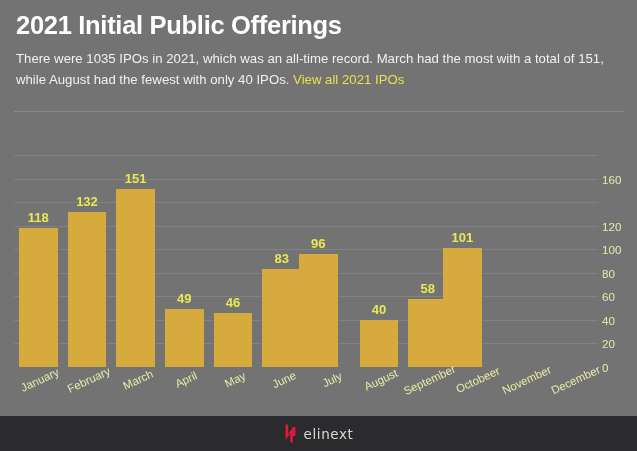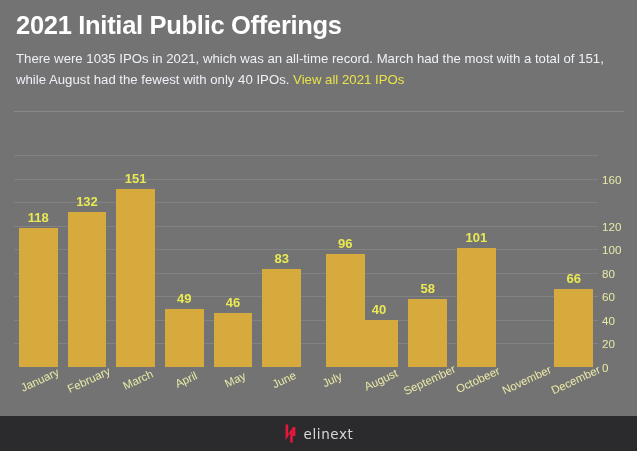--- a/index.html
+++ b/index.html
@@ -238,39 +238,35 @@
             <div class="bar-label" style="bottom: 60.71px; margin-top: 23px;">49</div>
           </div>
           <div class="bar-slot" style="left: 194.67px; width: 48.67px;">
             <div class="bar" title="May: 46" style="height: 54.18px; background: rgb(215, 170, 62);"></div>
             <div class="bar-label" style="bottom: 57.18px;">46</div>
           </div>
           <div class="bar-slot" style="left: 243.33px; width: 48.67px;">
             <div class="bar" title="June: 83" style="height: 97.76px; background: rgb(215, 170, 62);"></div>
             <div class="bar-label" style="bottom: 100.76px;">83</div>
           </div>
-          <div class="bar-slot" style="left: 307px; width: 48.67px;">
+          <div class="bar-slot" style="left: 280px; width: 48.67px;">
             <div class="bar" title="July: 96" style="height: 113.07px; background: rgb(215, 170, 62);"></div>
             <div class="bar-label" style="bottom: 116.07px;">96</div>
           </div>
           <div class="bar-slot" style="left: 340.67px; width: 48.67px;">
             <div class="bar" title="August: 40" style="height: 47.11px; background: rgb(215, 170, 62);"></div>
             <div class="bar-label" style="bottom: 50.11px;">40</div>
           </div>
           <div class="bar-slot" style="left: 389.33px; width: 48.67px;">
             <div class="bar" title="September: 58" style="height: 68.31px; background: rgb(215, 170, 62);"></div>
             <div class="bar-label" style="bottom: 71.31px;">58</div>
           </div>
-          <div class="bar-slot" style="left: 438px; width: 48.67px;">
+          <div class="bar-slot" style="left: 424px; width: 48.67px;">
             <div class="bar" title="Octobeer: 101" style="height: 118.96px; background: rgb(215, 170, 62);"></div>
             <div class="bar-label" style="bottom: 121.96px;">101</div>
-          </div>
-          <div class="bar-slot" style="left: 535.33px; width: 48.67px;">
-            <div class="bar" title="December: 66" style="height: 77.73px; background: rgb(215, 170, 62);"></div>
-            <div class="bar-label" style="bottom: 80.73px;">66</div>
           </div>
         </div>
     </div>
 
     <div id="y-axis">
         <div class="y-tick" style="top: 23.56px; color: rgb(234, 234, 168);">160</div>
         <div class="y-tick" style="top: 70.67px; color: rgb(234, 234, 168);">120</div>
         <div class="y-tick" style="top: 94.22px; color: rgb(234, 234, 168);">100</div>
         <div class="y-tick" style="top: 117.78px; color: rgb(234, 234, 168);">80</div>
         <div class="y-tick" style="top: 141.33px; color: rgb(234, 234, 168);">60</div>

